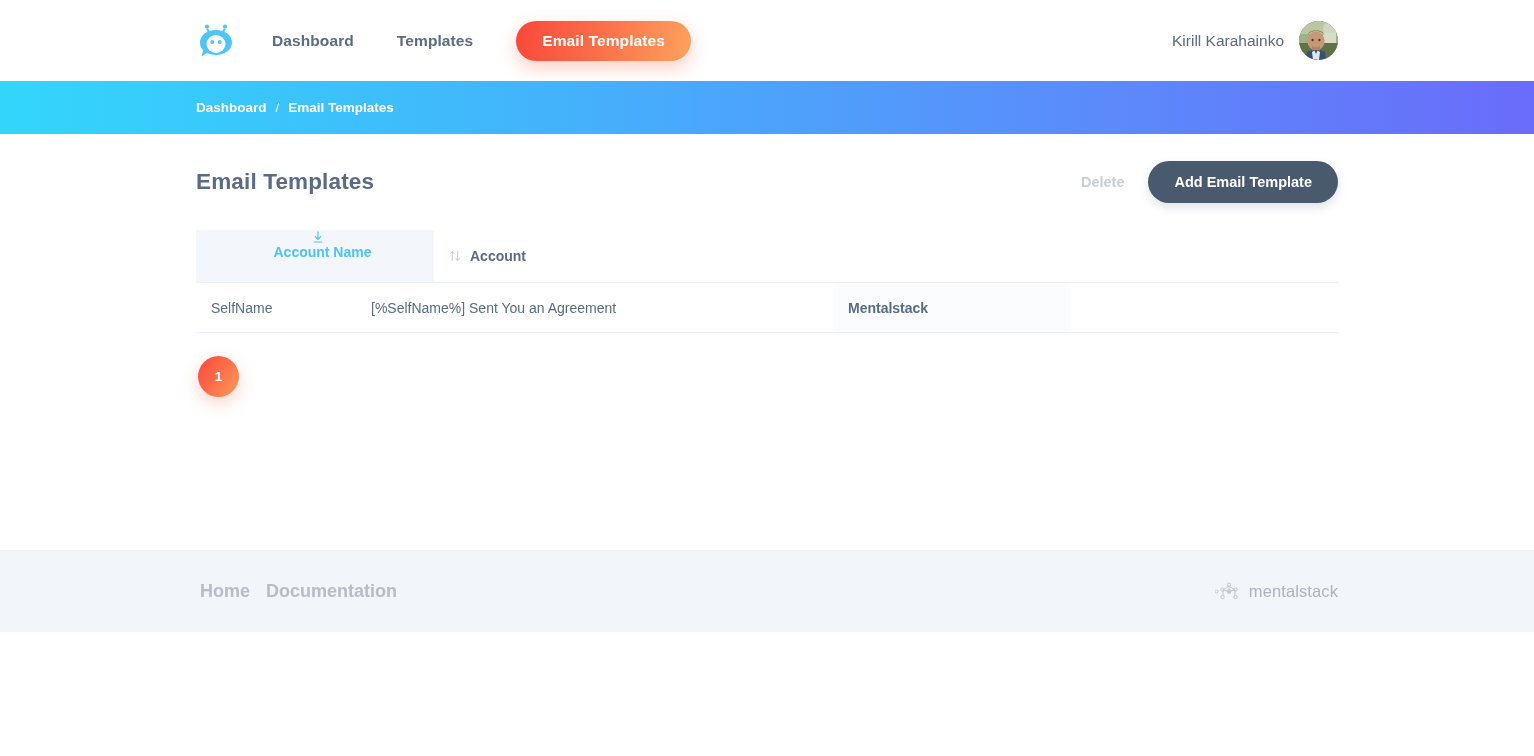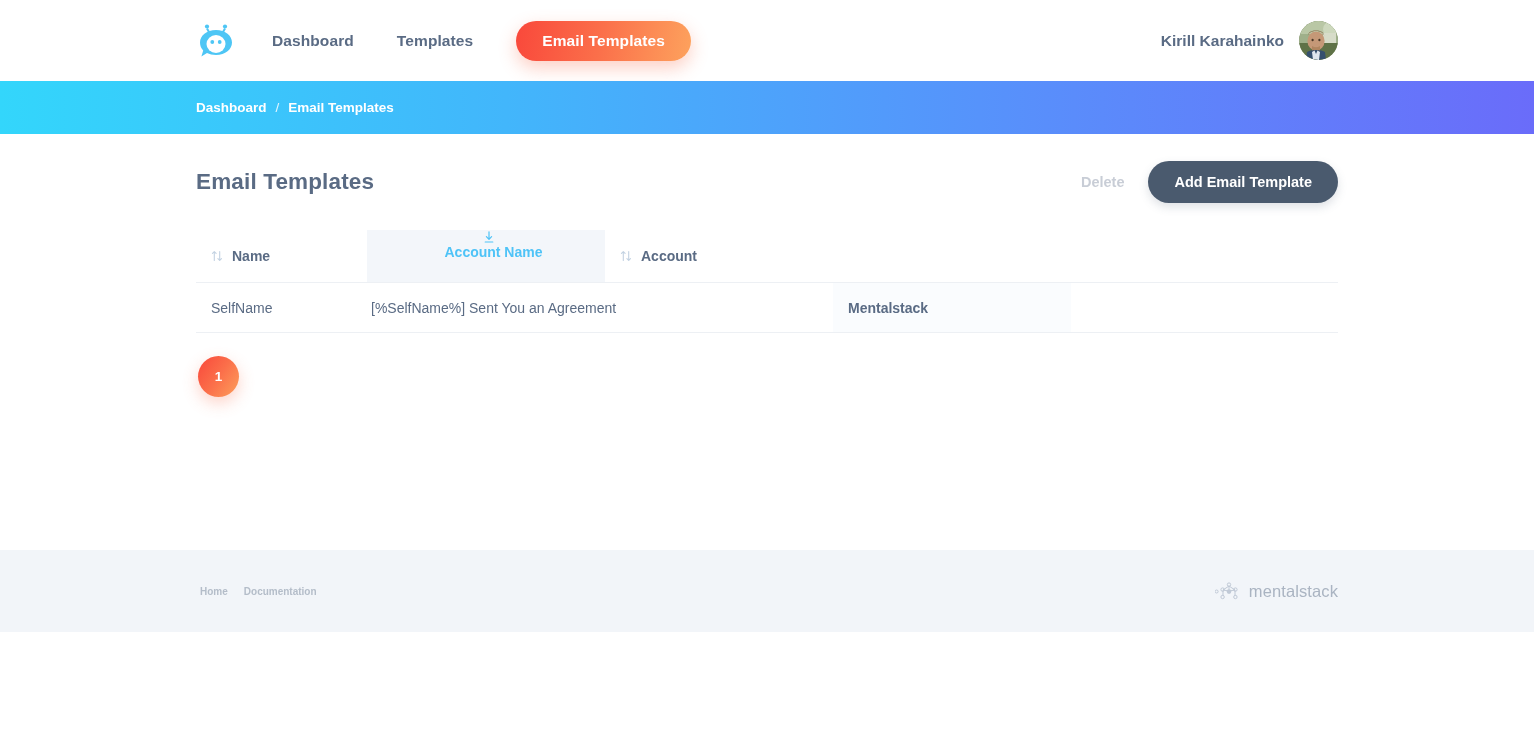--- a/index.html
+++ b/index.html
@@ -34,21 +34,21 @@
     background:linear-gradient(100deg,#f9483b 0%, #fb6f4a 48%, #fda25d 100%);
     border-radius:21px;
     padding:11px 26px;
     margin-right:0;
     box-shadow:0 7px 18px rgba(250,110,75,0.33);
   }
   .nav-right {
     margin-left:auto; display:flex; align-items:center; padding-right:196px;
   }
   .user-name {
-    font-size:15.5px; font-weight:700; color:#5a6b84; margin-right:15px; white-space:nowrap;
+    font-size:15.5px; font-weight:400; color:#5a6b84; margin-right:15px; white-space:nowrap;
   }
   .avatar {
     width:39px; height:39px; border-radius:50%;
     overflow:hidden; position:relative; display:block;
     background:#7f8e6b;
   }
   .avatar svg { display:block; }
 
   
   .crumbbar {
@@ -121,21 +121,21 @@
   }
 
   
   .footer {
     position:absolute; left:0; bottom:0; width:1534px; height:82px;
     background:#f2f5f9;
     display:flex; align-items:center;
   }
   .footer-links { padding-left:200px; display:flex; align-items:center; }
   .footer-link {
-    font-size:10px; font-weight:700; color:#b4bdc9; margin-right:16px;
+    font-size:18px; font-weight:700; color:#b4bdc9; margin-right:16px;
     cursor:pointer; white-space:nowrap;
   }
   .footer-brand {
     margin-left:auto; padding-right:196px; display:flex; align-items:center;
   }
   .brand-ico { width:28px; height:22px; margin-right:6px; display:block; }
   .brand-text { font-size:16.5px; font-weight:400; color:#aab4c2; letter-spacing:0.1px; }
 </style>
 </head>
 <body>
@@ -209,29 +209,20 @@
       <div class="head-actions">
         <button class="btn-delete">Delete</button>
         <button class="btn-add">Add Email Template</button>
       </div>
     </div>
 
     <div class="table">
 
       <div class="trow thead">
 
-        <div class="cell th c-name">
-          <span class="sort-ico">
-            <svg class="sort-ico" viewBox="0 0 12 14" xmlns="http://www.w3.org/2000/svg" stroke="#c3d2e2" stroke-width="1.1" fill="none" stroke-linecap="round" stroke-linejoin="round">
-              <path d="M3.3 11.4 V2.6 M1.5 4.4 L3.3 2.6 L5.1 4.4"></path>
-              <path d="M8.7 2.6 V11.4 M6.9 9.6 L8.7 11.4 L10.5 9.6"></path>
-            </svg>
-          </span>
-          <span>Name</span>
-        </div>
 
 
         <div class="cell th active c-account">
           <span class="sort-ico">
             <svg class="sort-ico" viewBox="0 0 12 14" xmlns="http://www.w3.org/2000/svg" stroke="#4ec3f7" stroke-width="1.2" fill="none" stroke-linecap="round" stroke-linejoin="round">
               <path d="M6 1.8 V9.2 M3.4 6.7 L6 9.3 L8.6 6.7"></path>
               <path d="M2.2 12 H9.8"></path>
             </svg>
           </span>
           <span>Account Name</span>

